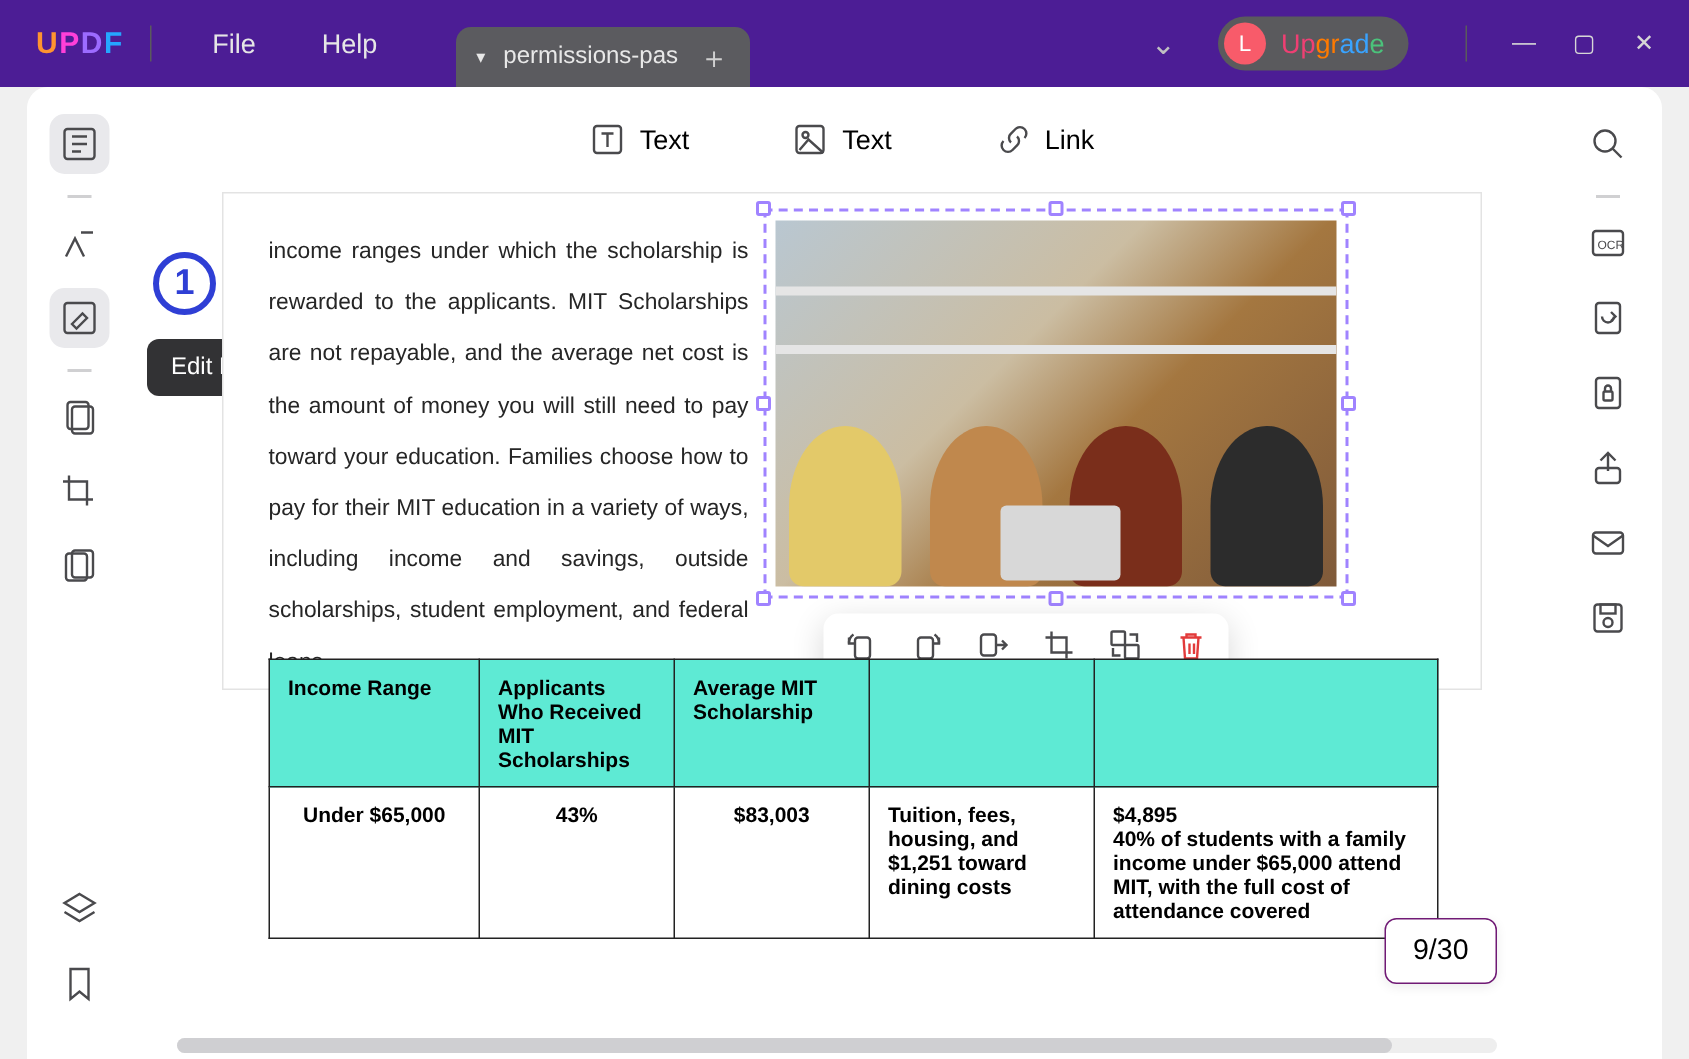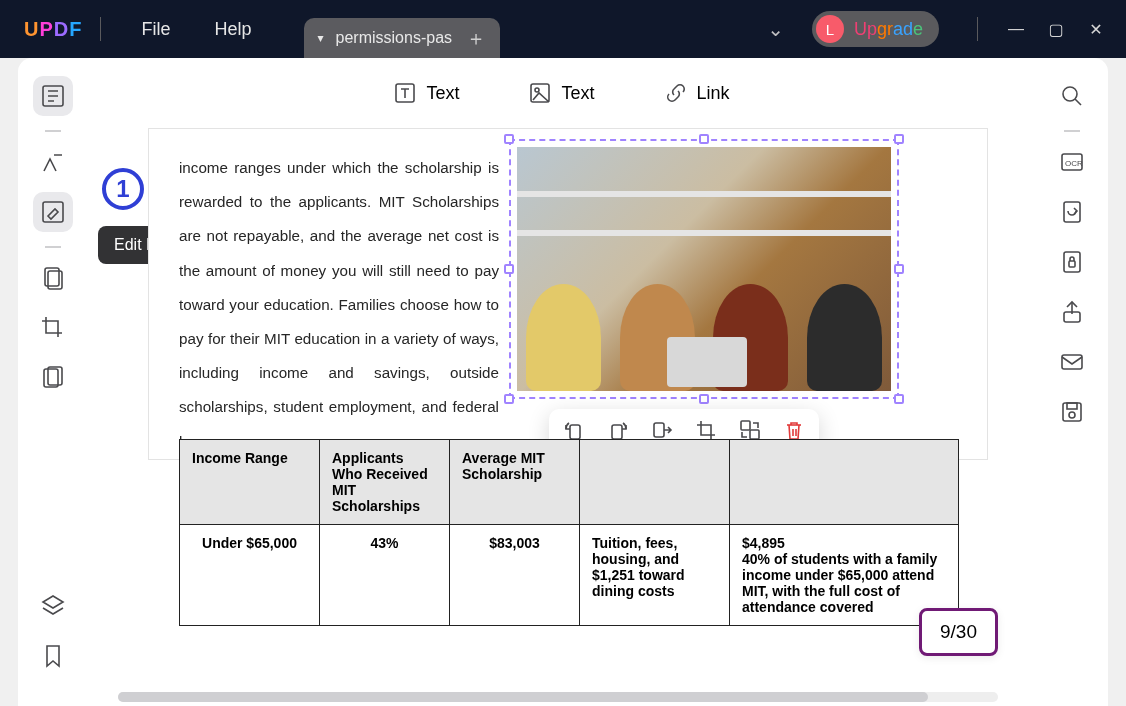--- a/index.html
+++ b/index.html
@@ -6,21 +6,21 @@
   body {
     font-family: -apple-system, BlinkMacSystemFont, "Segoe UI", Arial, sans-serif;
     background: #f0f0f0;
     width: 1126px;
     height: 706px;
     overflow: hidden;
     position: relative;
   }
   .title-bar {
     height: 58px;
-    background: #0f172a;
+    background: #4c1d95;
     display: flex;
     align-items: center;
     color: #d6d6d6;
     position: relative;
   }
   .logo { margin-left: 24px; font-weight: 700; font-size: 20px; letter-spacing: 1px; }
   .logo .u { color: #ff9430; }
   .logo .p { color: #ff3fd9; }
   .logo .d { color: #9c6bff; }
   .logo .f { color: #25a6ff; }
@@ -142,21 +142,21 @@
     position:absolute; left:30px; top:310px; width:780px;
     border-collapse: collapse;
     font-size: 14px;
   }
   table.scholar th, table.scholar td {
     border: 1.5px solid #222;
     padding: 10px 12px;
     vertical-align: top;
   }
   table.scholar th {
-    background: #e5e5e5;
+    background: #5eead4;
     text-align: left;
     font-size: 14px;
     font-weight: 700;
   }
   table.scholar td { font-weight:600; }
   .center { text-align:center;margin-top:44px; }
 
   .tooltip-badge {
     position:absolute; left:80px; top:168px;
     background:#323234; color:#fff; font-size:16px;
@@ -166,21 +166,21 @@
   .callout {
     position:absolute; width:42px; height:42px; border:4px solid #2f3fd5;
     border-radius:50%; color:#2f3fd5; font-weight:700; font-size:24px;
     display:flex; align-items:center; justify-content:center; background:#fff;
   }
   .call-1 { left:84px; top:110px; }
   .call-2 { left:486px; top:372px; }
 
   .page-indicator {
     position:absolute; right:110px; bottom:50px;
-    background:#fff; border:3px solid #701a75; border-radius:8px;
+    background:#fff; border:1px solid #701a75; border-radius:8px;
     padding:10px 18px; font-size:19px; box-shadow:0 2px 8px rgba(0,0,0,0.08);
   }
 
   .scroll-track {
     position:absolute; left:100px; right:110px; bottom:4px; height:10px;
     background:#eee; border-radius:6px;
   }
   .scroll-thumb {
     position:absolute; left:0; width:92%; height:100%;
     background:#cfcfd2; border-radius:6px;

